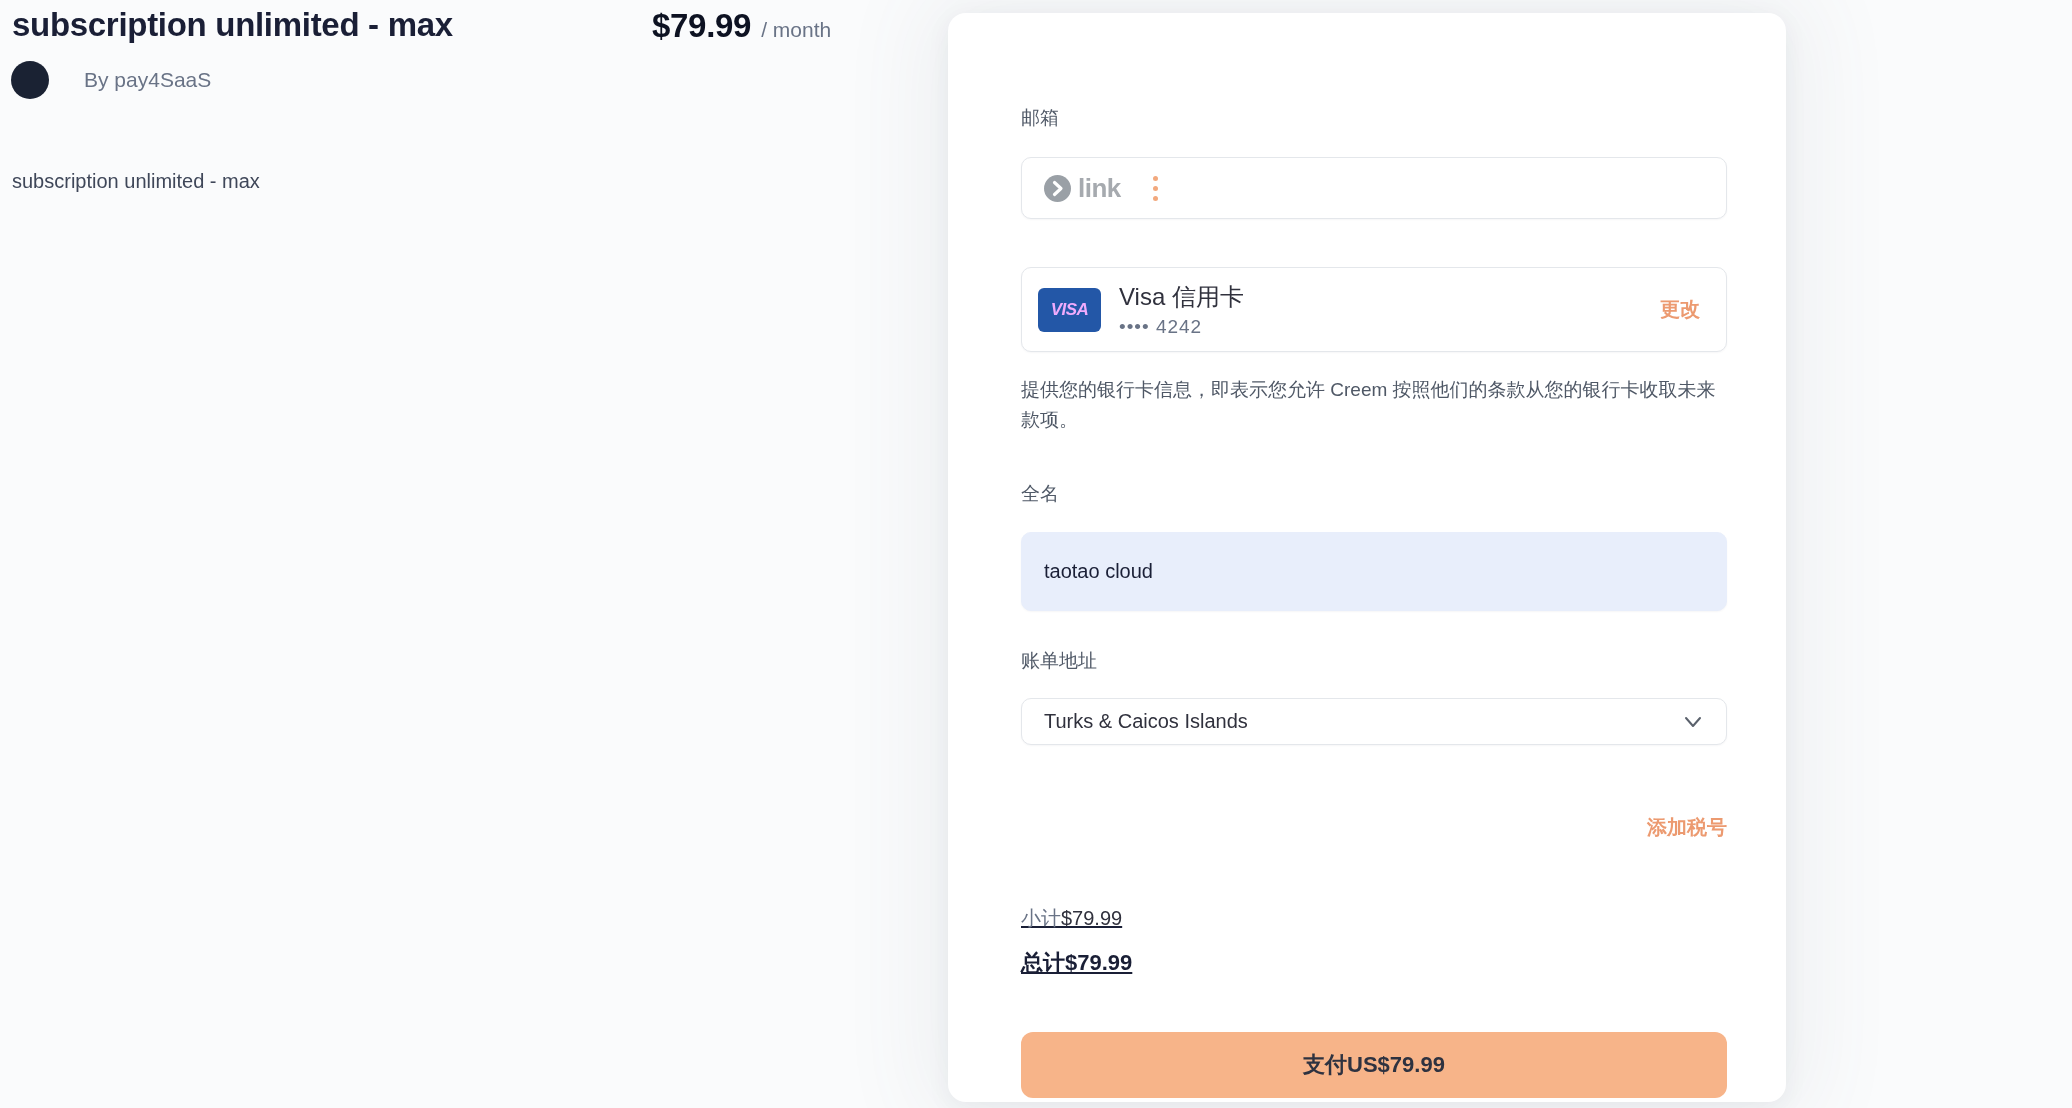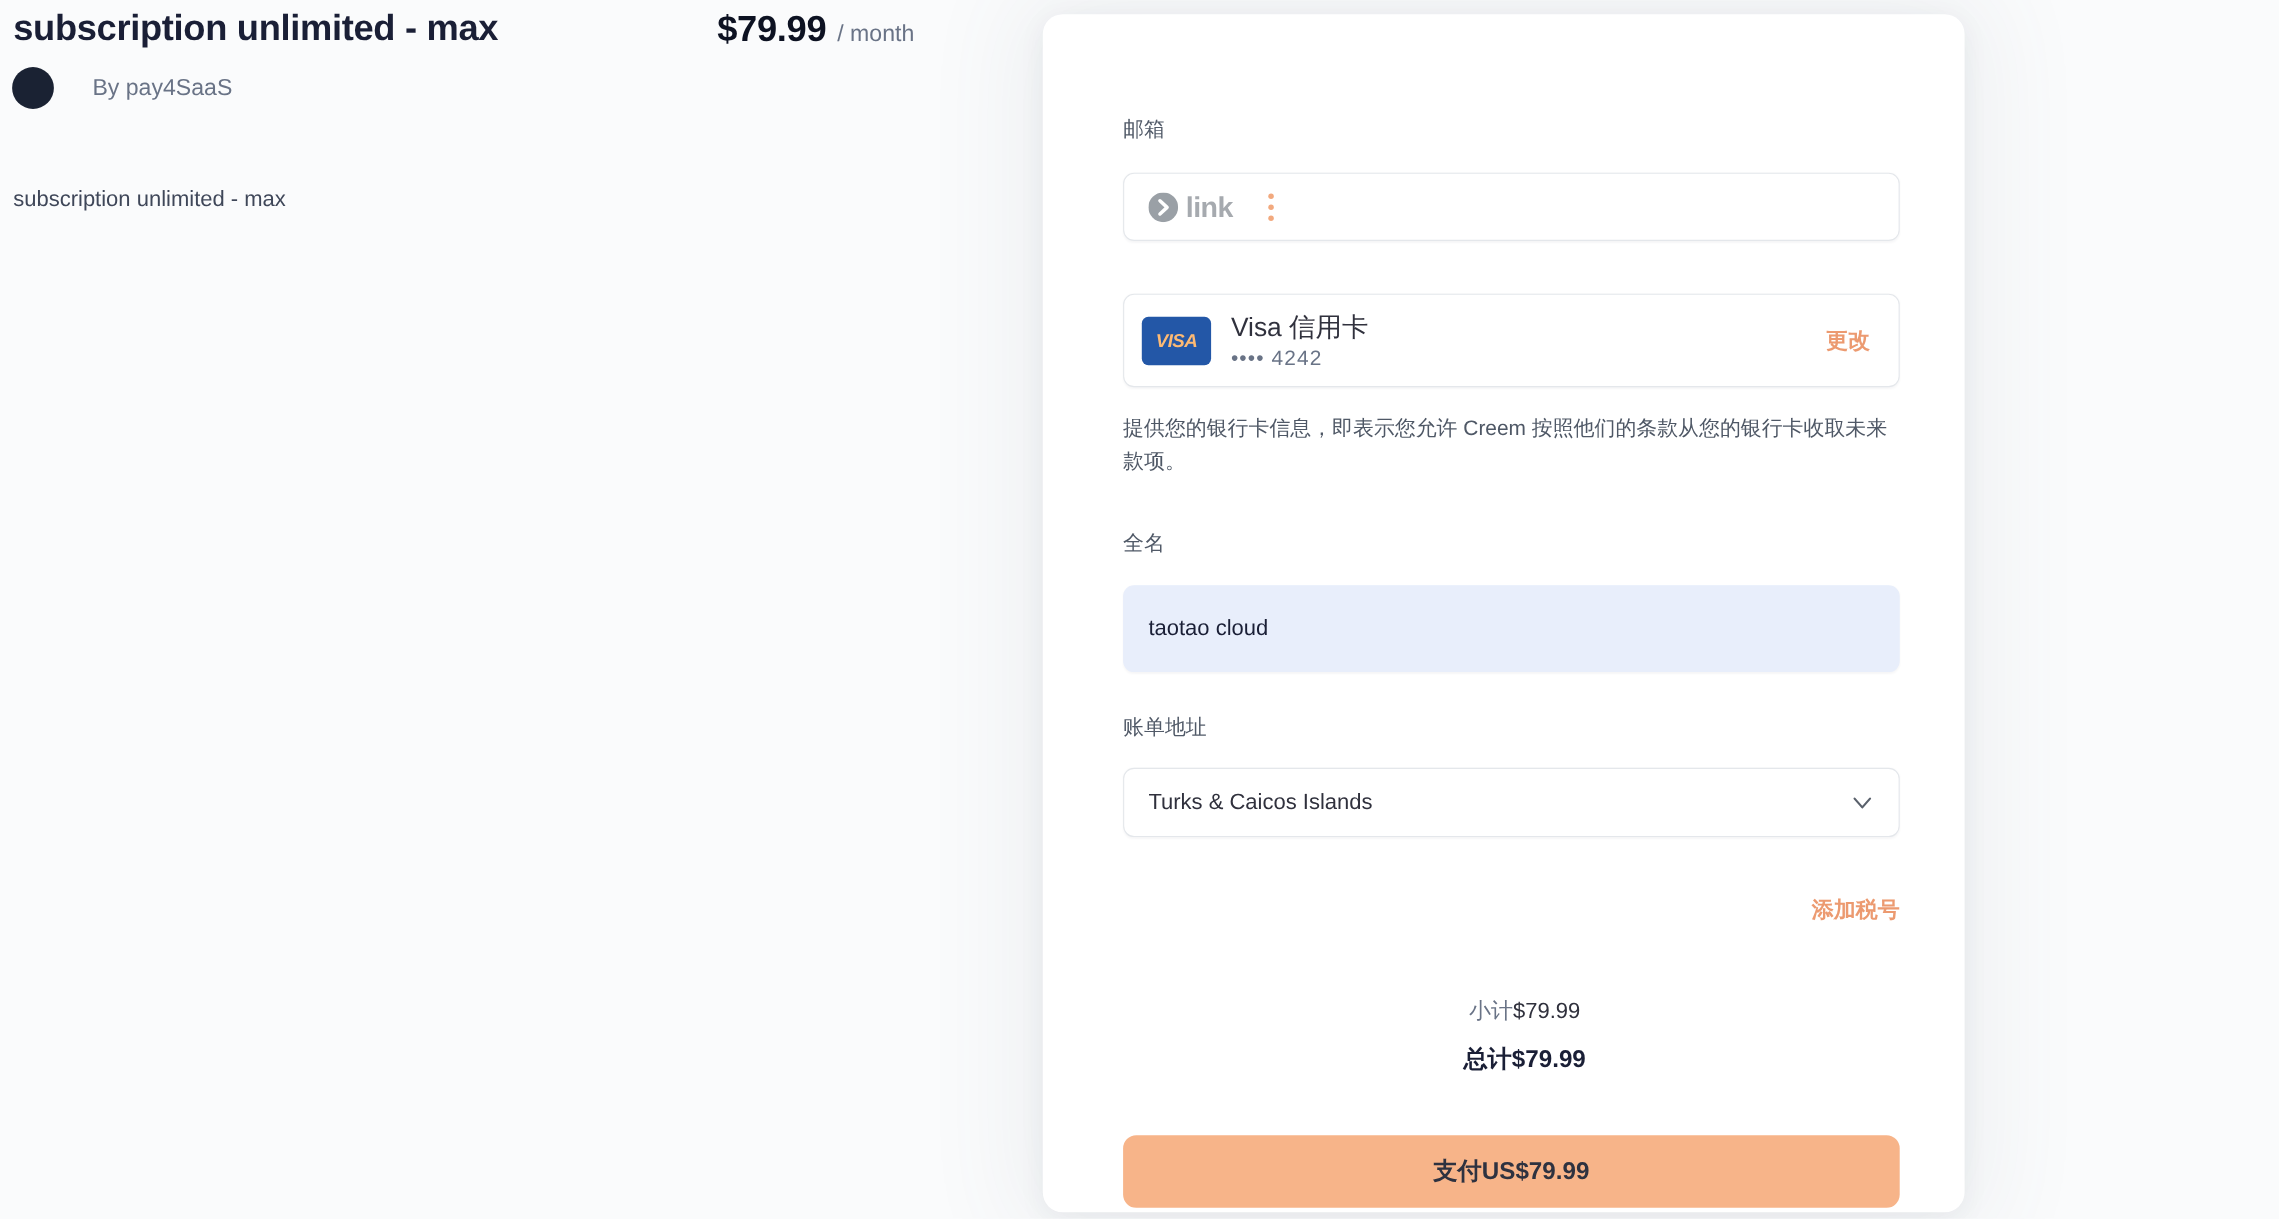--- a/index.html
+++ b/index.html
@@ -77,21 +77,21 @@
   .card-method-box {
     position: absolute; top: 254px; left: 0; width: 706px; height: 85px;
     border: 1px solid #E4E7EB; border-radius: 10px; background: #fff;
     box-shadow: 0 1px 2px rgba(20,30,50,0.04);
     display: flex; align-items: center; padding: 0 26px 0 16px;
   }
   .visa-badge {
     width: 63px; height: 44px; border-radius: 6px;
     background: var(--visa-blue, #2357A7);
     display: flex; align-items: center; justify-content: center;
-    color: #fdba74; font-style: italic; font-weight: 800; font-size: 17px;
+    color: #f0abfc; font-style: italic; font-weight: 800; font-size: 17px;
     letter-spacing: -0.5px;
   }
   .method-text { margin-left: 18px; display: flex; flex-direction: column; gap: 3px; }
   .method-title { font-size: 24px; font-weight: 500; color: #30313D; }
   .method-last4 { font-size: 19px; color: var(--text-gray, #697386); letter-spacing: 1px; }
   .change-link { margin-left: auto; font-size: 20px; font-weight: 600; color: var(--accent, #EC9A70); cursor: pointer; }
 
   .terms-text {
     position: absolute; top: 362px; left: 0; width: 706px;
     font-size: 19px; line-height: 30px; color: #4F5866;
@@ -99,32 +99,32 @@
 
   .name-box {
     top: 519px; height: 79px; padding: 0 22px;
     background: #E8EEFB; border-color: #E8EEFB;
   }
   .name-input {
     flex: 1; border: none; outline: none; background: transparent;
     font-family: inherit; font-size: 20px; color: #1A1F36;
   }
 
-  .select-box { top: 685px; height: 63px; padding: 0 24px 0 22px; cursor: pointer; justify-content: space-between; }
+  .select-box { top: 685px; height: 47px; padding: 0 24px 0 22px; cursor: pointer; justify-content: space-between; }
   .select-value { font-size: 20px; color: #30313D; }
   .chevron-down { width: 18px; height: 12px; }
 
   .add-tax-link {
     position: absolute; top: 801px; right: 0;
     font-size: 20px; font-weight: 600; color: var(--accent, #EC9A70); cursor: pointer;
   }
 
   .total-row {
-    position: absolute; left: 12px; width: 706px;
-    display: flex; justify-content: center; align-items: baseline;
+    position: absolute; left: 0; width: 706px;
+    display: flex; justify-content: flex-start; align-items: baseline; text-decoration: underline;
   }
   .subtotal-row { top: 892px; }
   .subtotal-row .t-label { font-size: 20px; color: var(--text-gray, #697386); }
   .subtotal-row .t-value { font-size: 20px; color: #30313D; }
   .grandtotal-row { top: 935px; }
   .grandtotal-row .t-label { font-size: 22px; font-weight: 700; color: #1A1F36; }
   .grandtotal-row .t-value { font-size: 22px; font-weight: 700; color: #1A1F36; }
 
   .pay-button {
     position: absolute; top: 1019px; left: 0; width: 706px; height: 66px;

